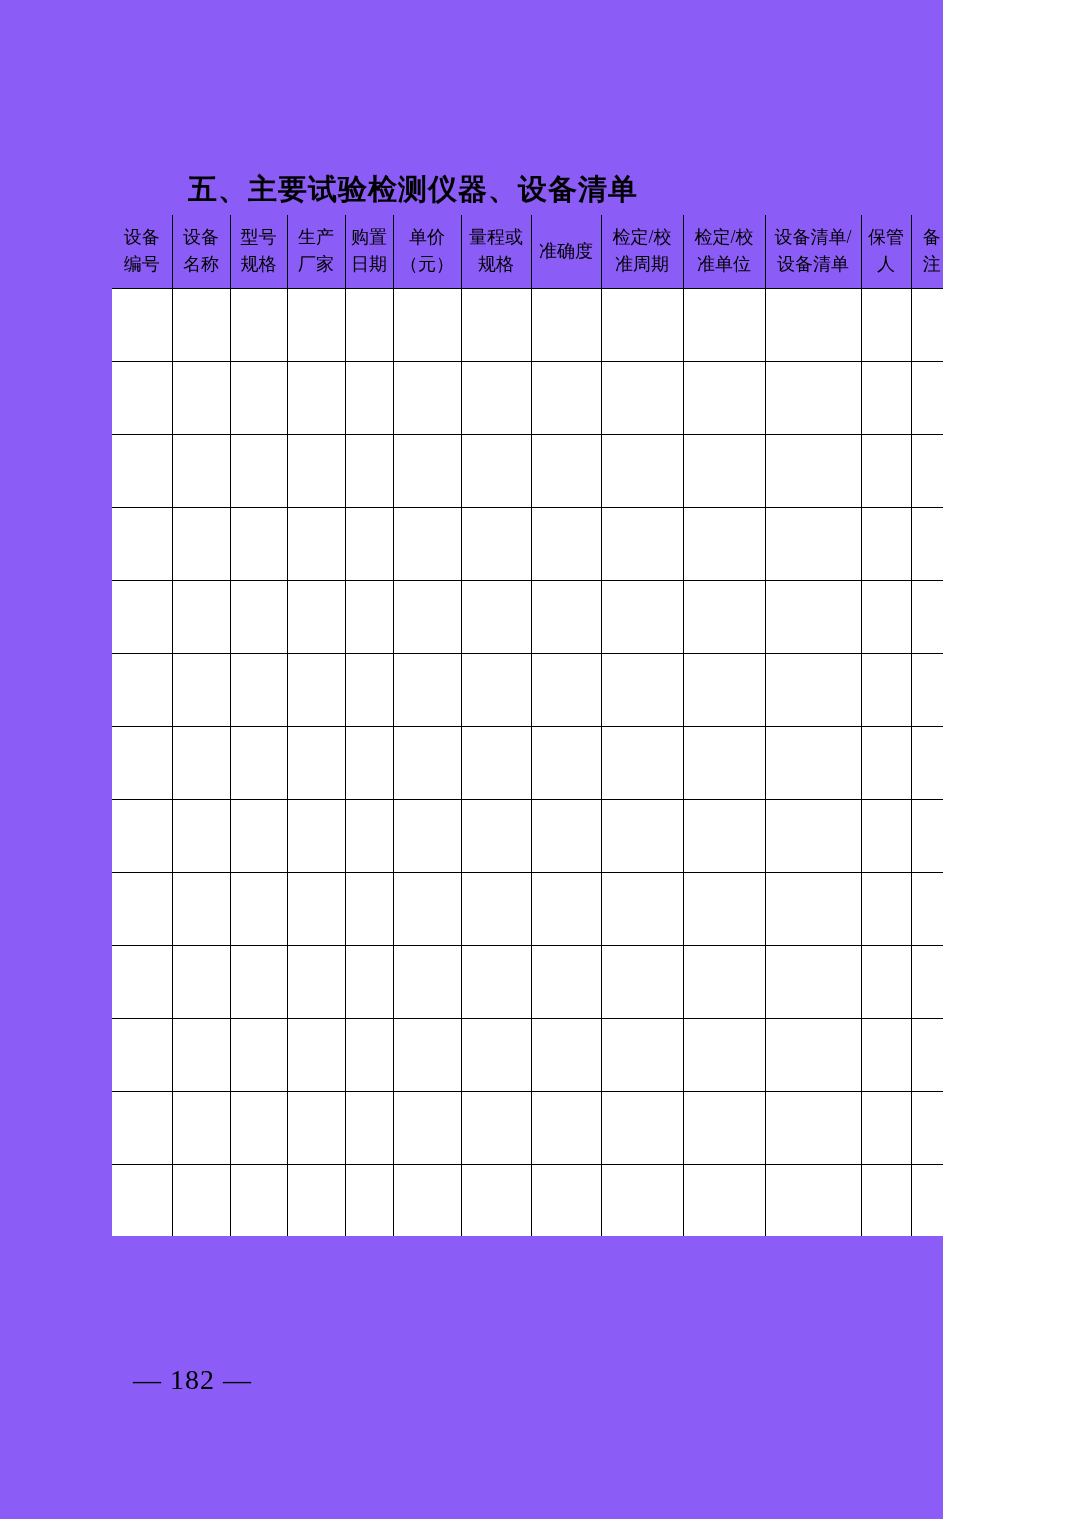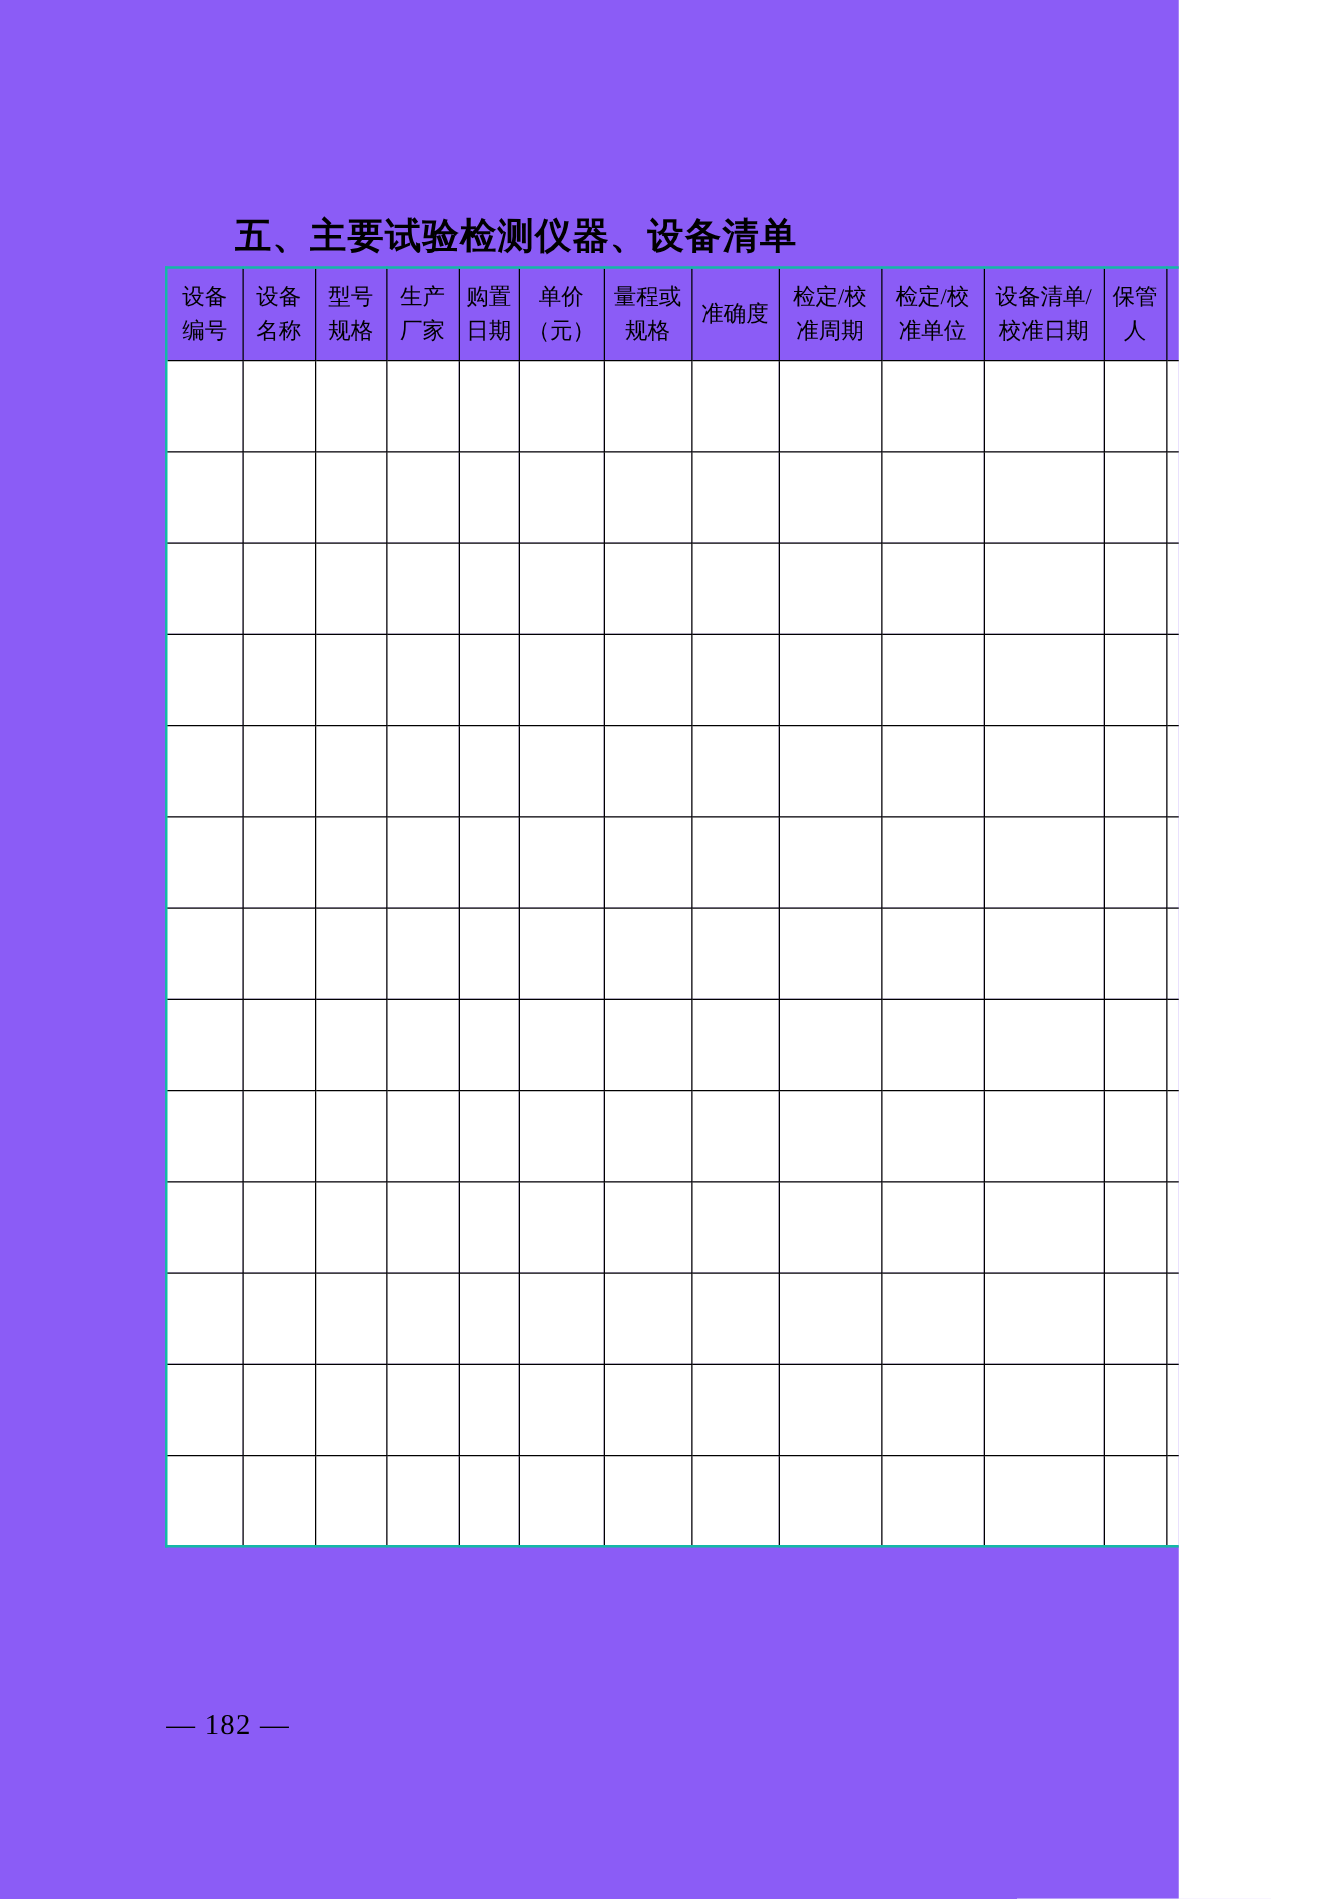--- a/index.html
+++ b/index.html
@@ -24,26 +24,26 @@
     font-family: "Liberation Sans", sans-serif;
     font-weight: bold;
     font-size: 29px;
     line-height: 34px;
     letter-spacing: 1px;
     color: #000000;
     white-space: nowrap;
   }
   table.equip-table {
     position: absolute;
-    left: 132px;
+    left: 110px;
     top: 213px;
     width: 842px;
     border-collapse: collapse;
     table-layout: fixed;
-    border: 2px solid #14b8a6;
+    border: 2px solid #8b5cf6;
   }
   table.equip-table th,
   table.equip-table td {
     border: 1px solid #000000;
     padding: 0;
     margin: 0;
   }
   table.equip-table thead tr {
     height: 74px;
   }
@@ -64,21 +64,21 @@
     white-space: nowrap;
   }
   table.equip-table td {
     background: #ffffff;
   }
   .page-number {
     position: absolute;
     left: 133px;
     top: 1365px;
     font-family: "Liberation Serif", serif;
-    font-size: 23px;
+    font-size: 28px;
     line-height: 30px;
     color: #000000;
     letter-spacing: 1px;
     white-space: nowrap;
   }
 </style>
 </head>
 <body>
 
 <div class="page">
@@ -138,21 +138,21 @@
         <th>
           <span class="hdr-line">检定/校</span>
           <span class="hdr-line">准周期</span>
         </th>
         <th>
           <span class="hdr-line">检定/校</span>
           <span class="hdr-line">准单位</span>
         </th>
         <th>
           <span class="hdr-line">设备清单/</span>
-          <span class="hdr-line">校准日期</span>
+          <span class="hdr-line">设备清单</span>
         </th>
         <th>
           <span class="hdr-line">保管</span>
           <span class="hdr-line">人</span>
         </th>
         <th>
           <span class="hdr-line">备</span>
           <span class="hdr-line">注</span>
         </th>
       </tr>

